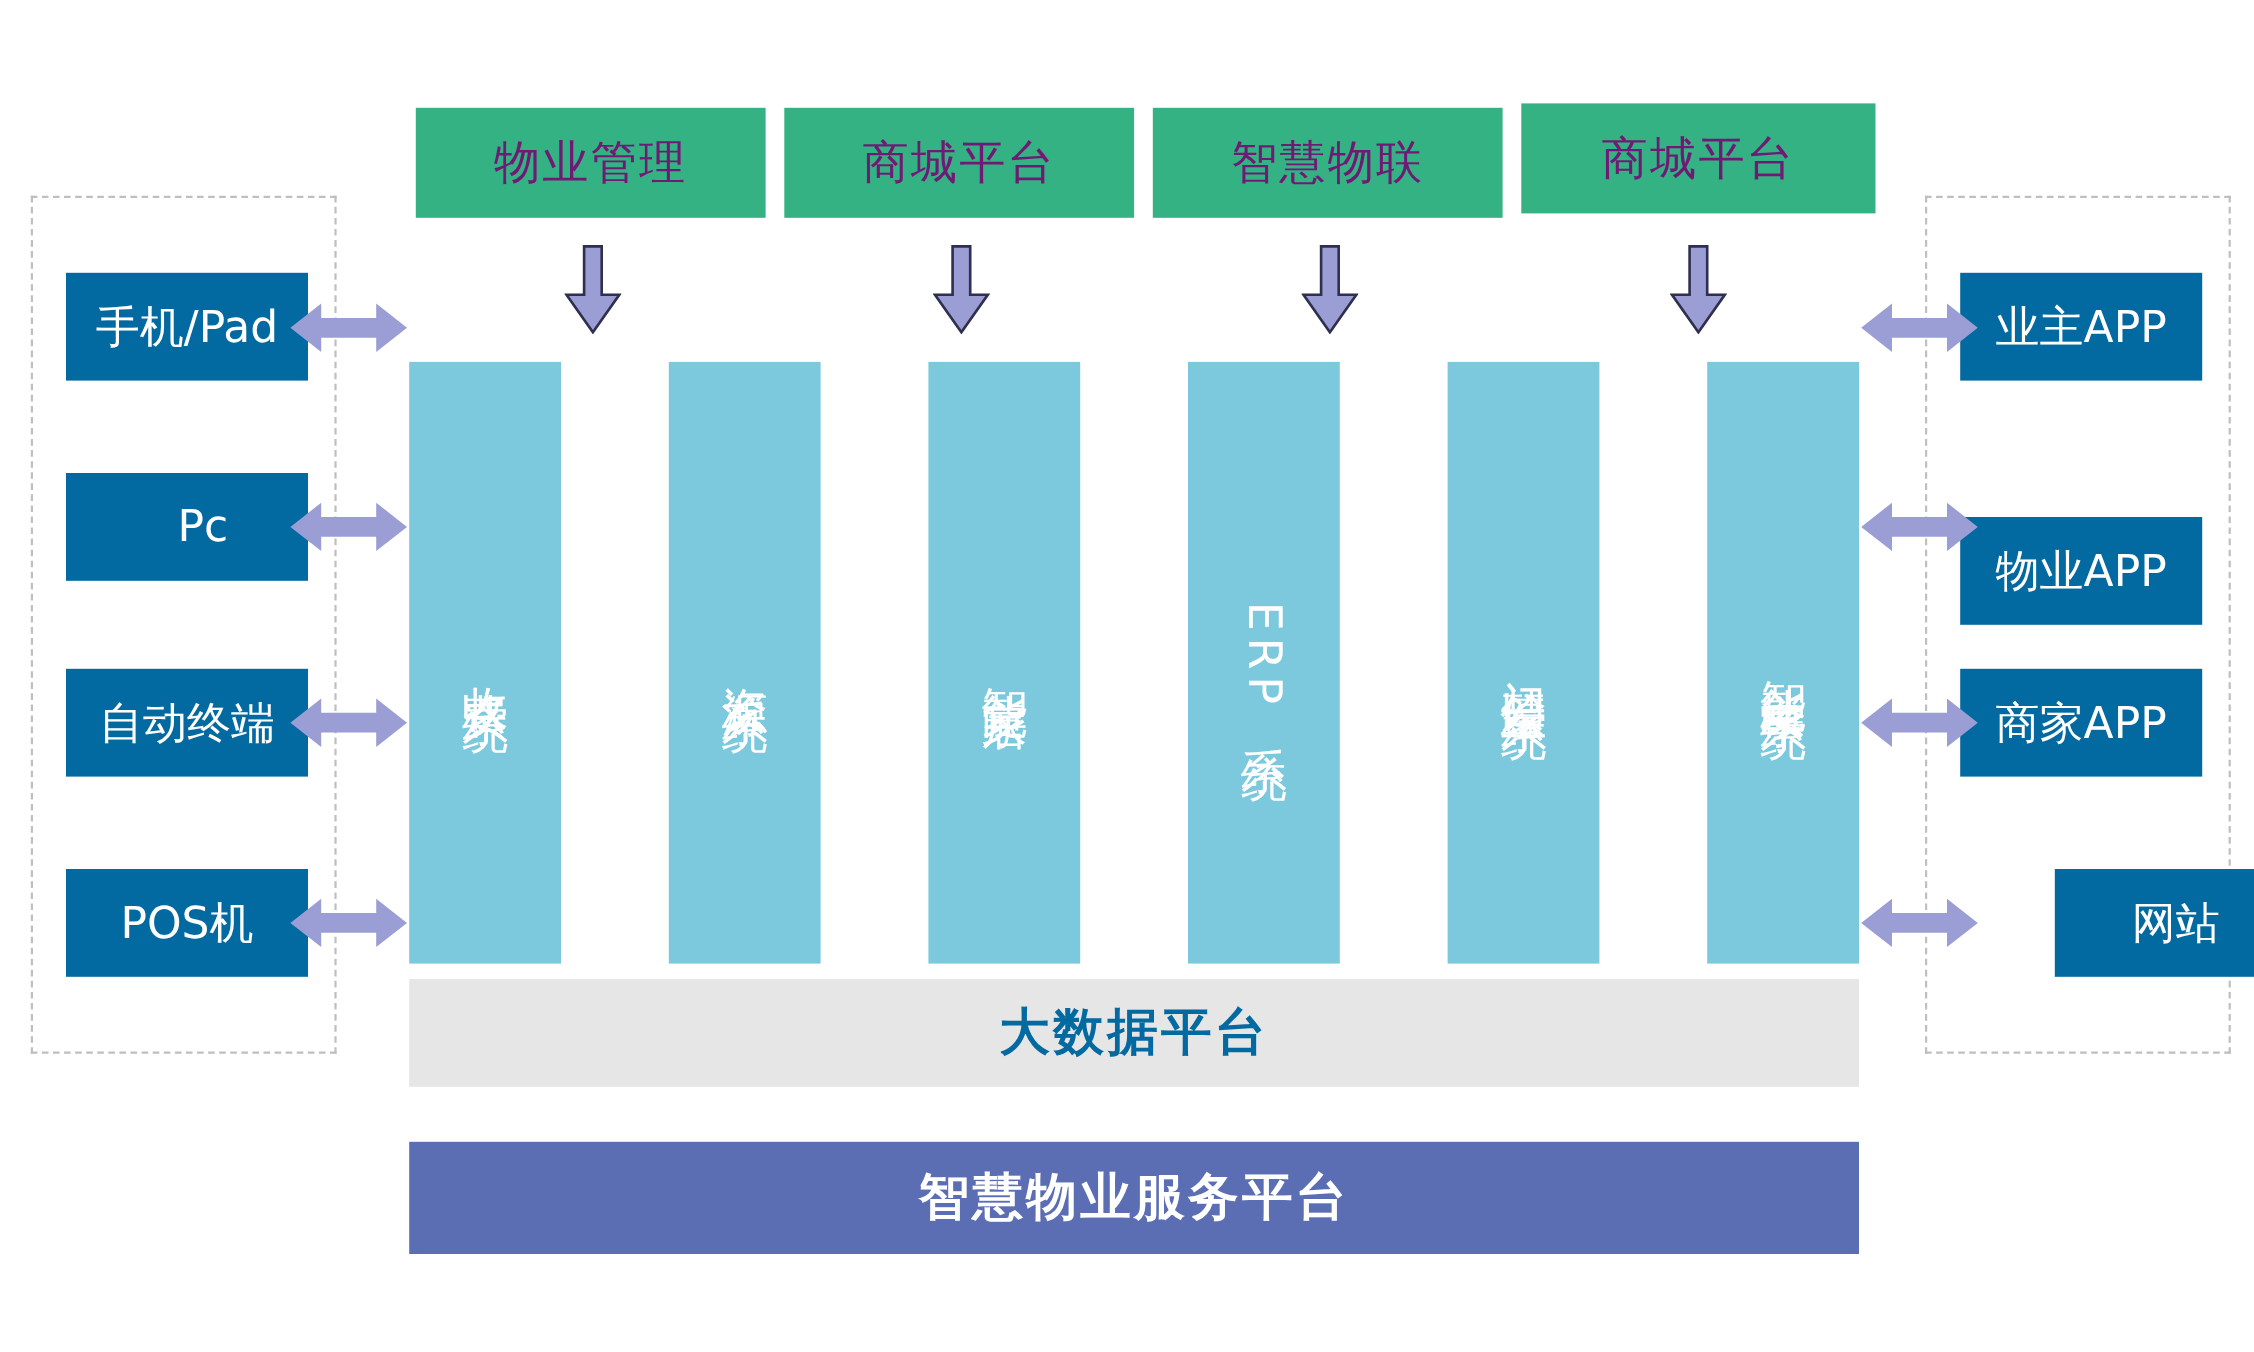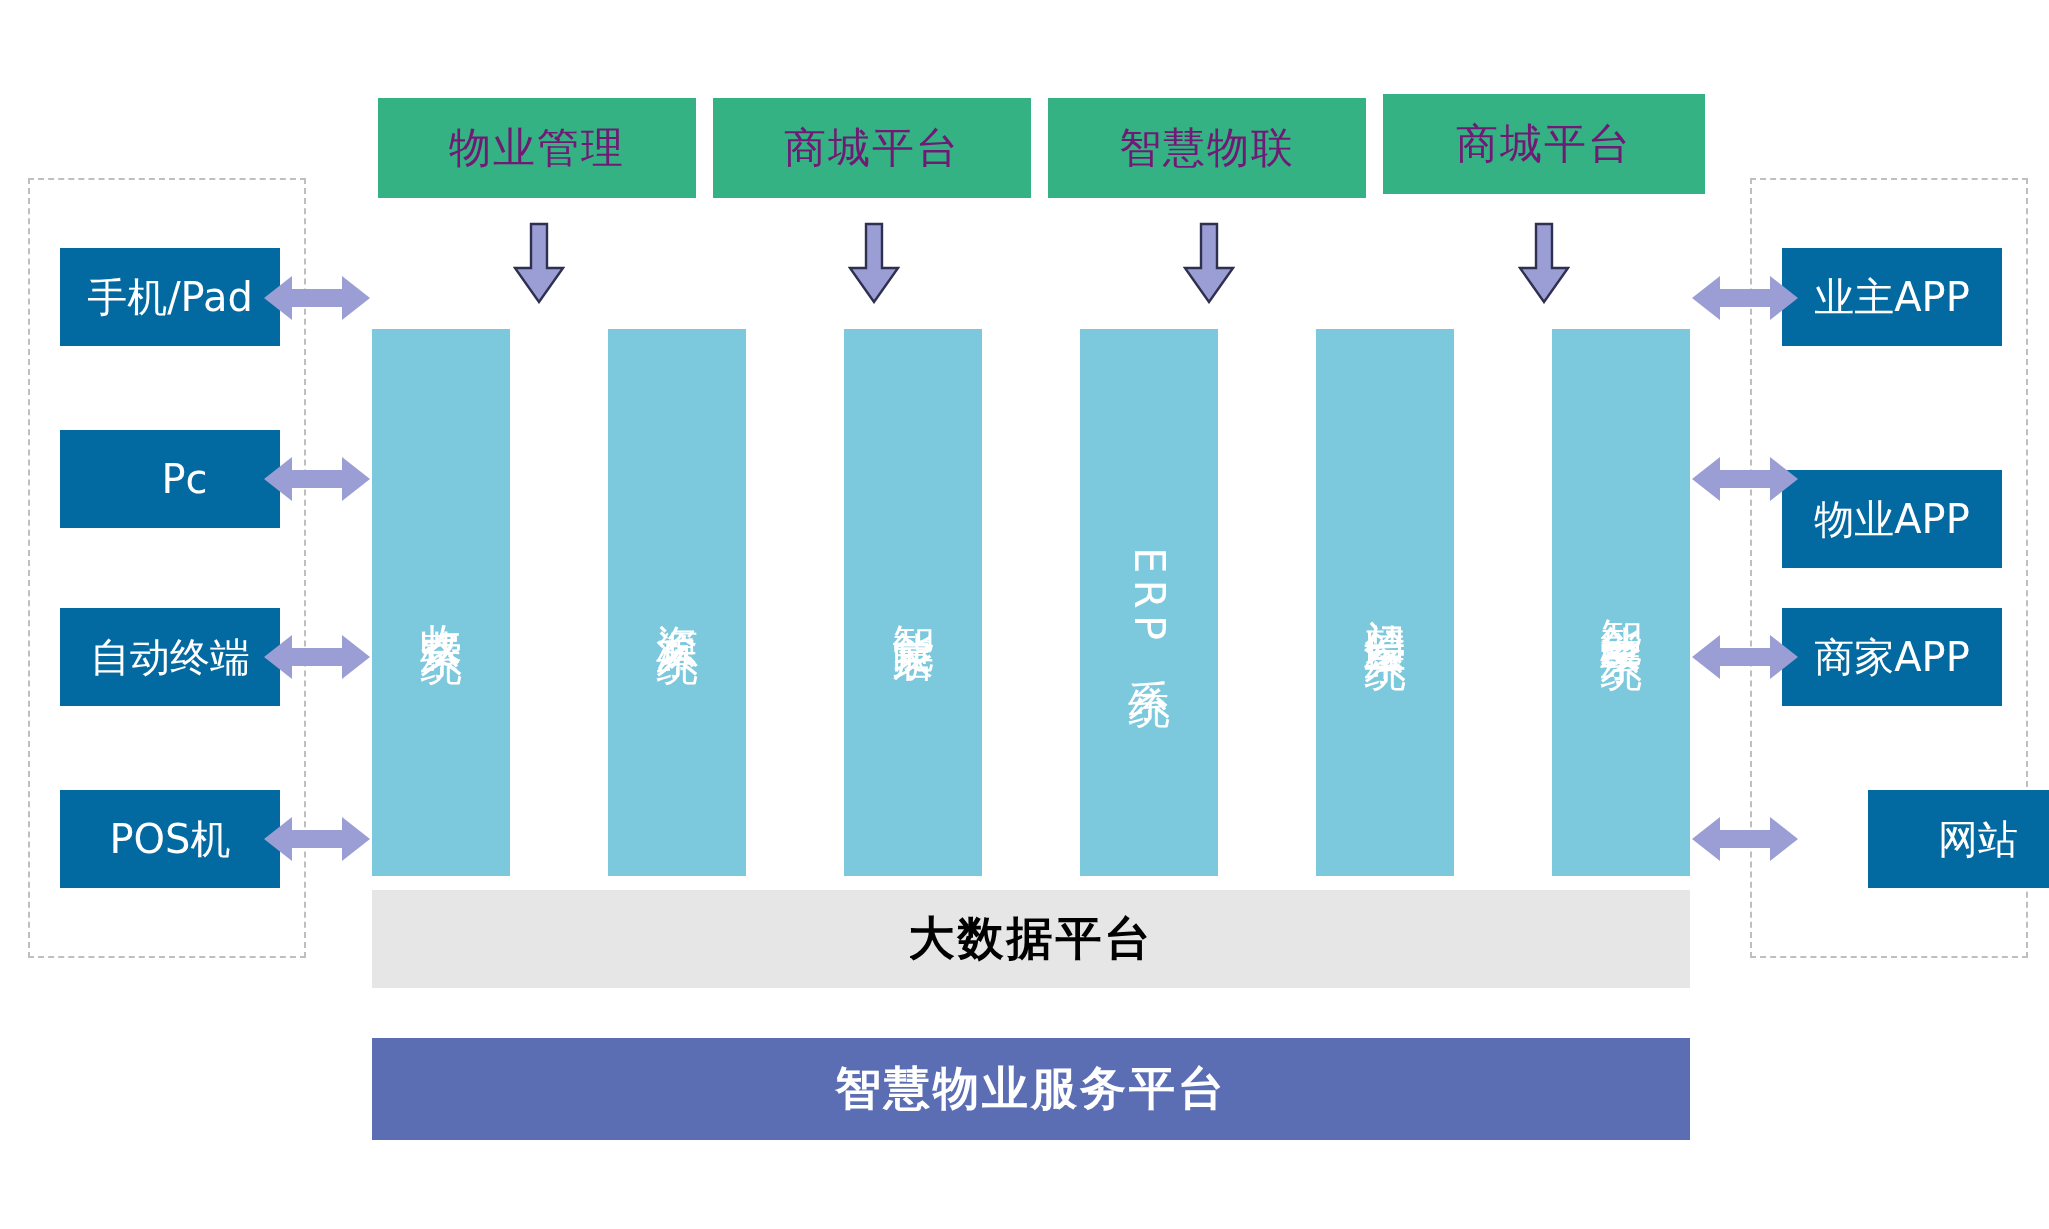--- a/index.html
+++ b/index.html
@@ -70,21 +70,21 @@
     font-size: 42px;
     letter-spacing: 6px;
     white-space: nowrap;
     line-height: 1;
   }
 
   
   .grey-bar {
     position: absolute;
     background: #e6e6e6;
-    color: #000000;
+    color: #0369a1;
     display: flex;
     align-items: center;
     justify-content: center;
     font-size: 46px;
     font-weight: bold;
     letter-spacing: 3px;
     box-sizing: border-box;
   }
   .indigo-bar {
     position: absolute;

